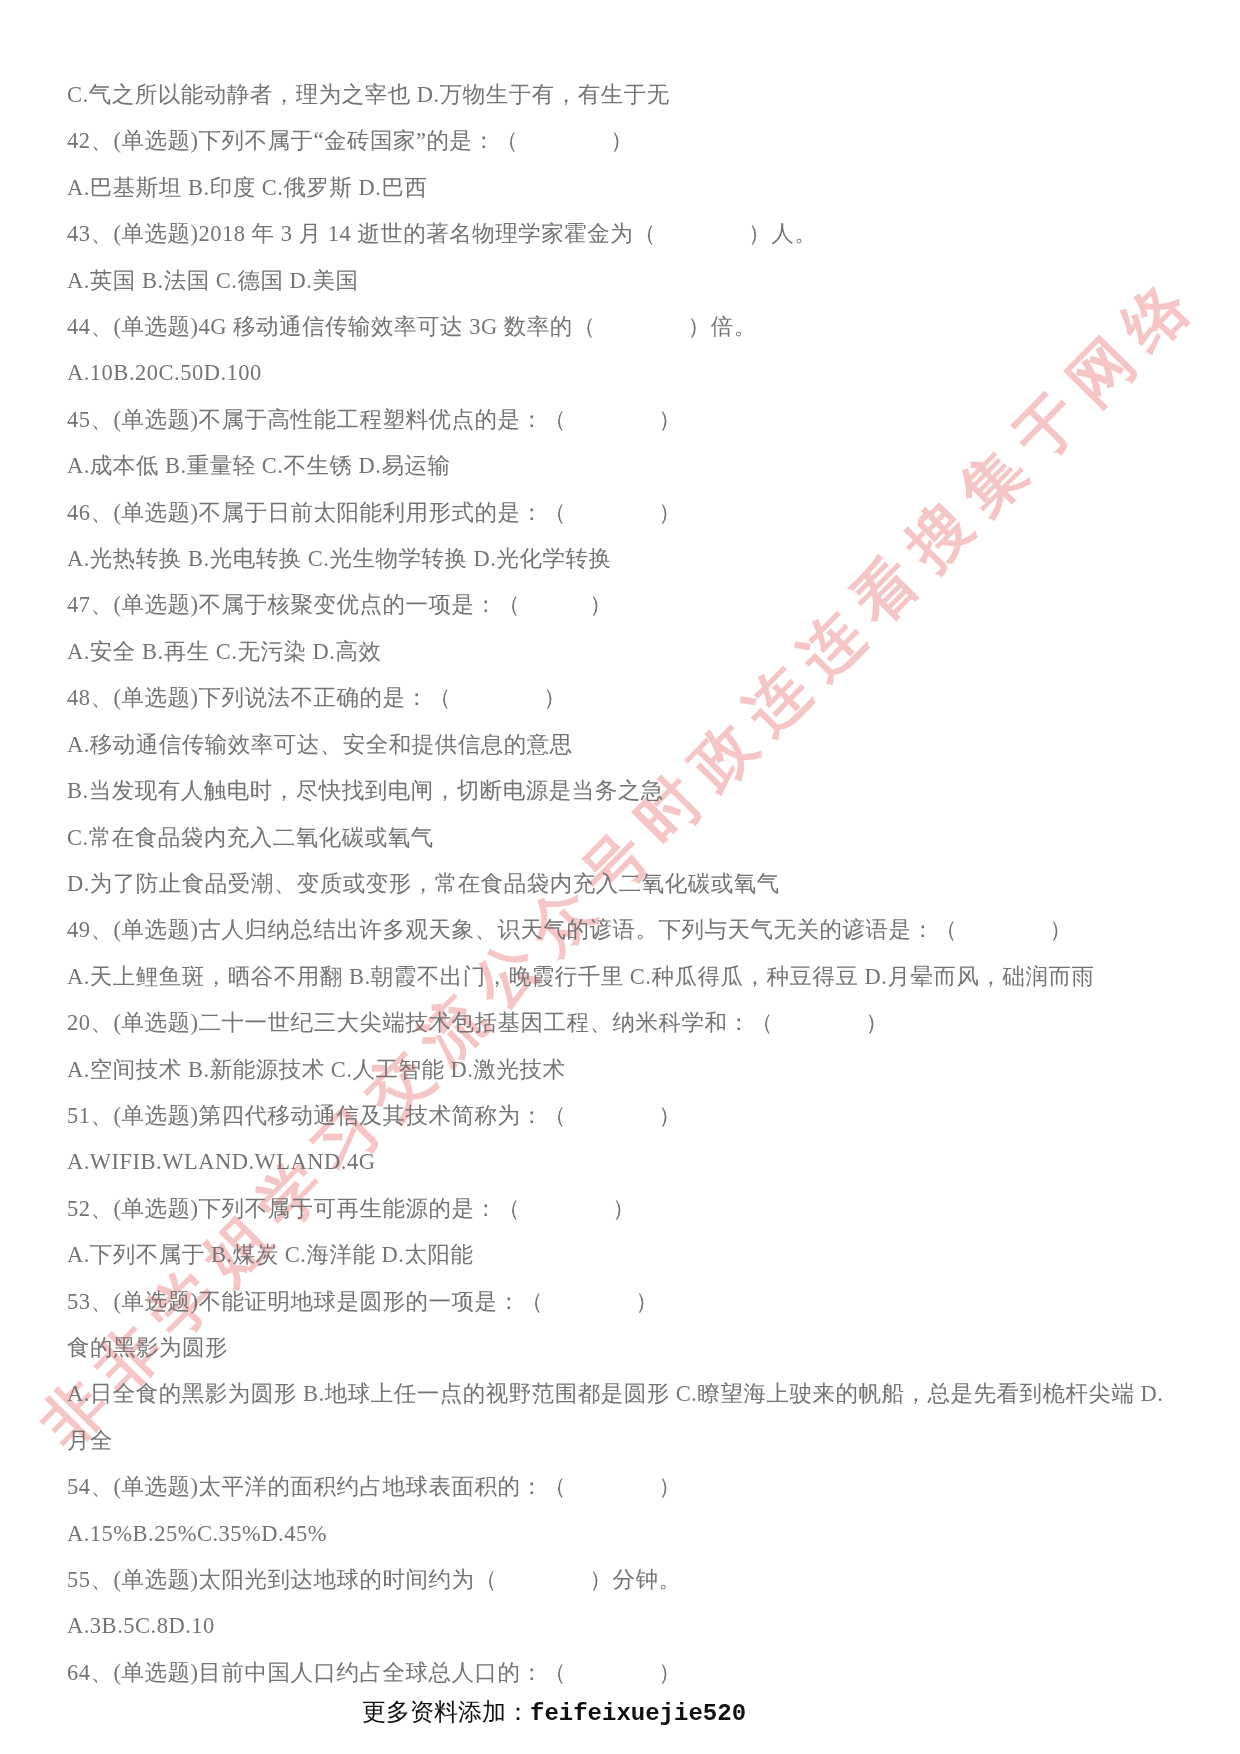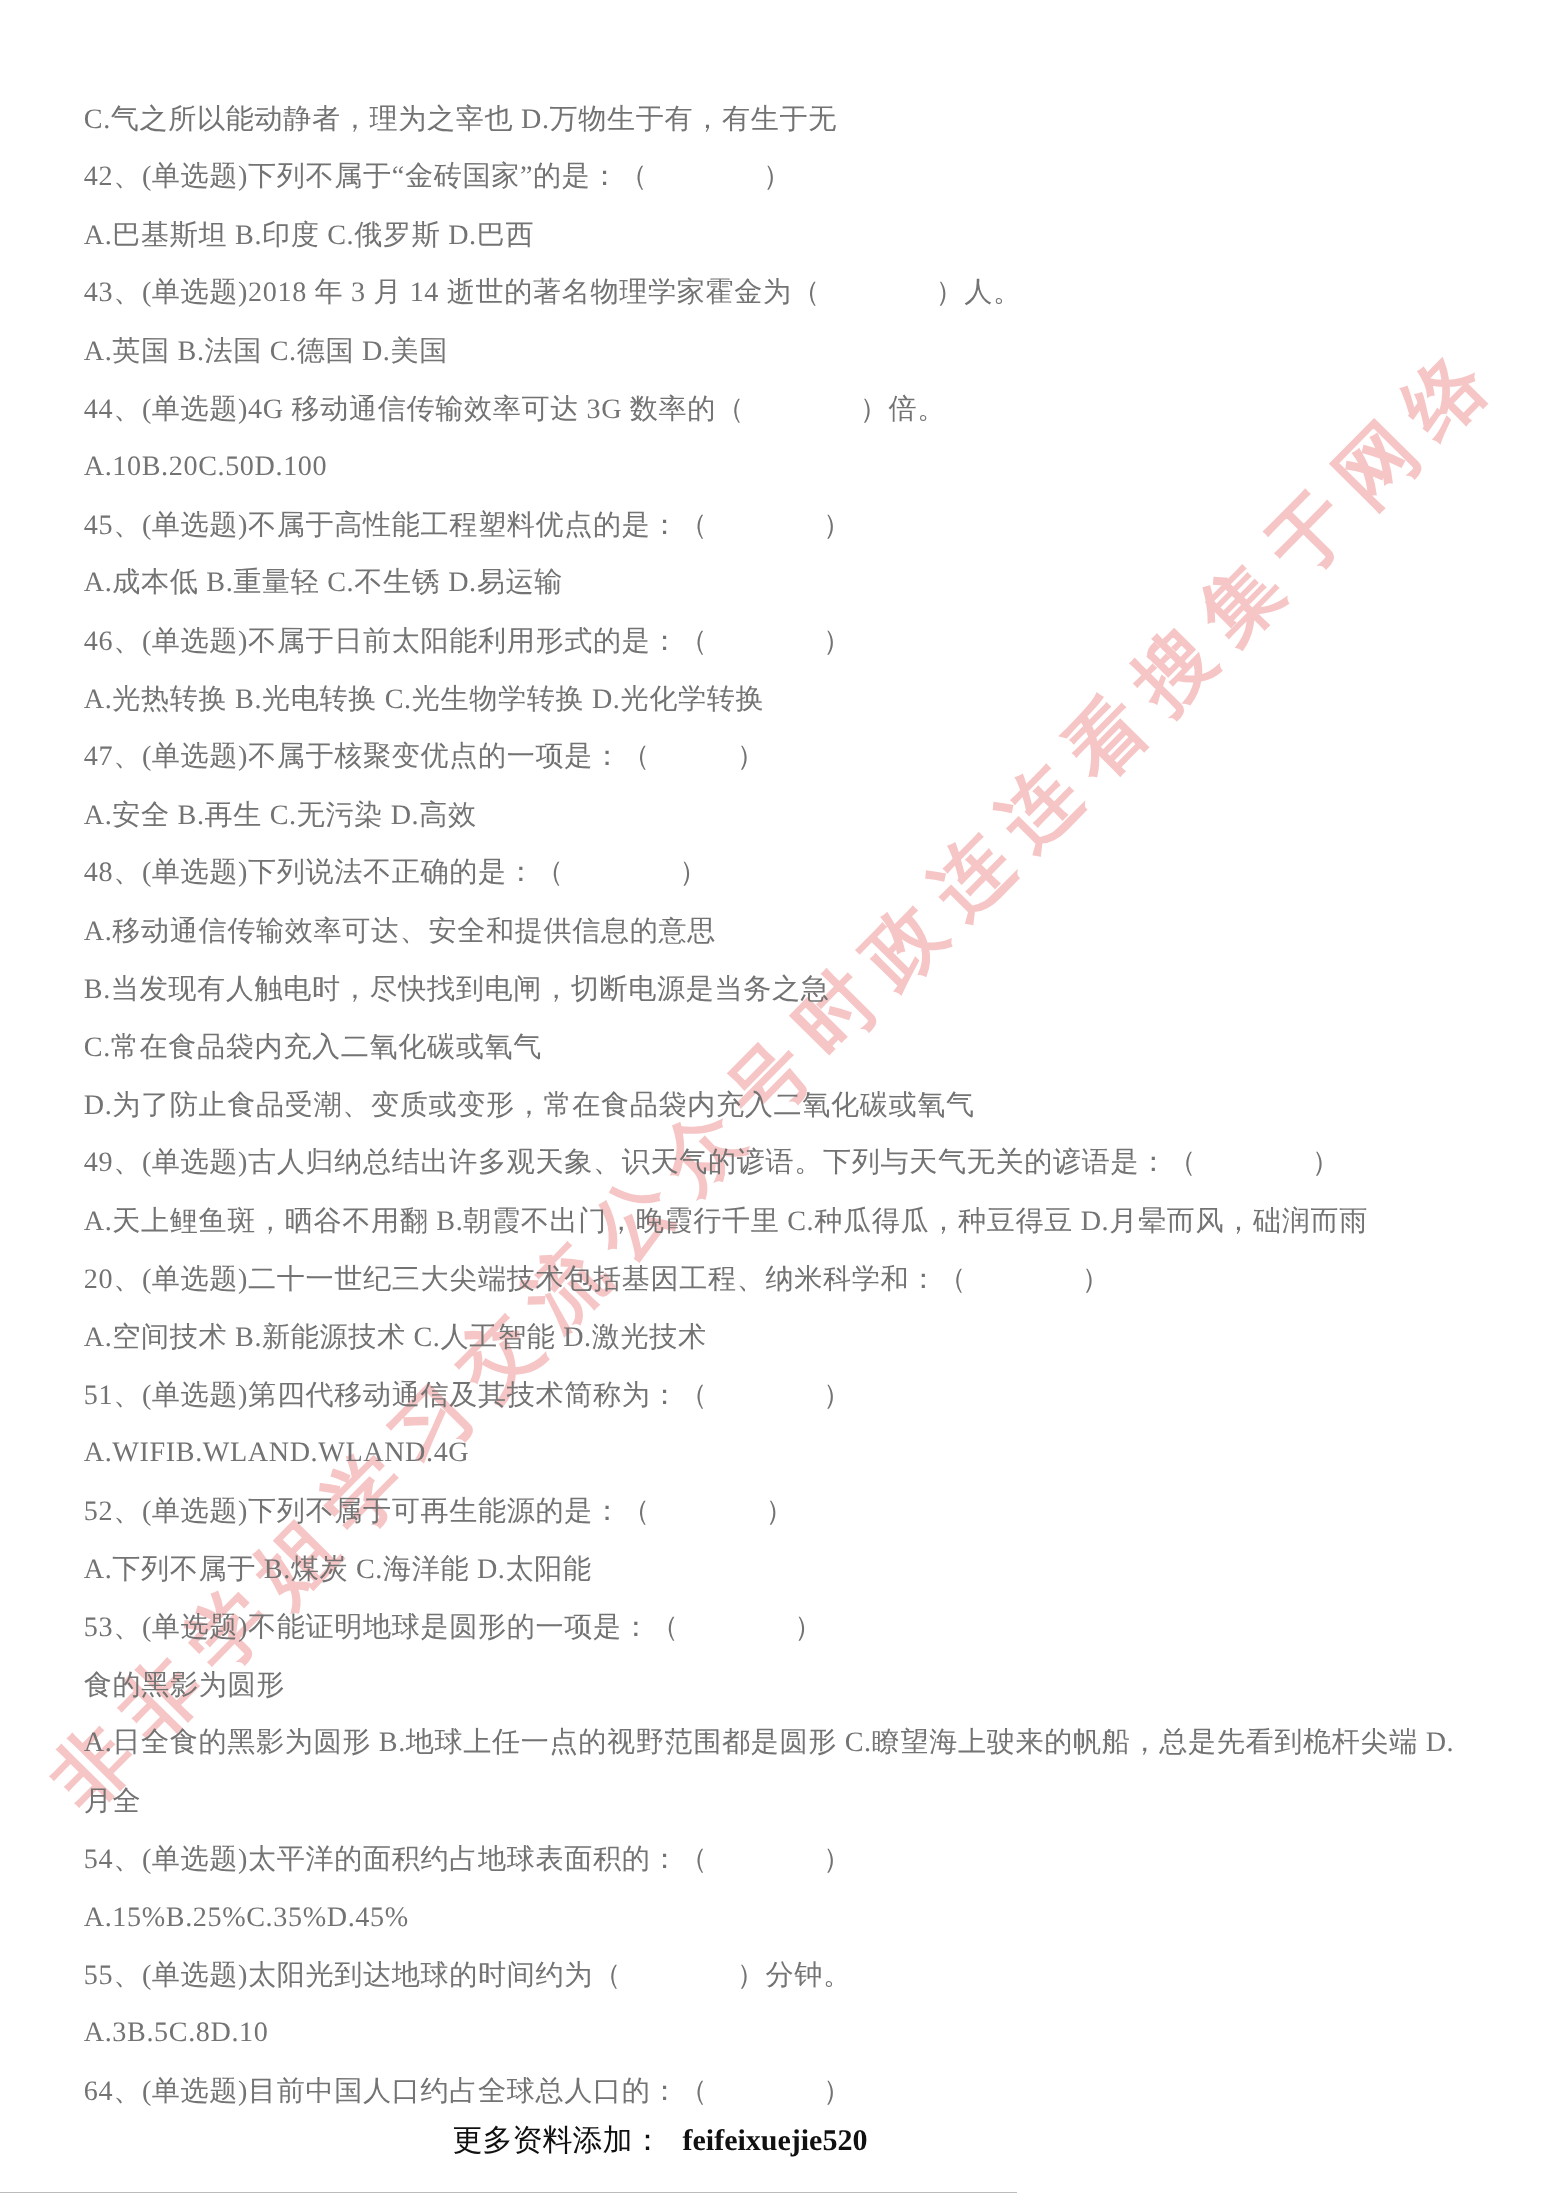--- a/index.html
+++ b/index.html
@@ -45,23 +45,22 @@
     left:362px;
     top:1696px;
     font-size:24px;
     color:#101010;
     white-space:nowrap;
   }
   .footer .prefix{
     font-family:"Liberation Serif","DejaVu Serif",serif;
   }
   .footer .account{
-    font-family:Liberation Serif, serif;
+    font-family:Liberation Mono, monospace;
     font-weight:700;
-    margin-left:16px;
   }
 </style>
 </head>
 <body>
 
 <div class="page">
 
   <div class="watermark">非非学姐学习交流公众号时政连连看搜集于网络</div>
 
   <div class="content">

